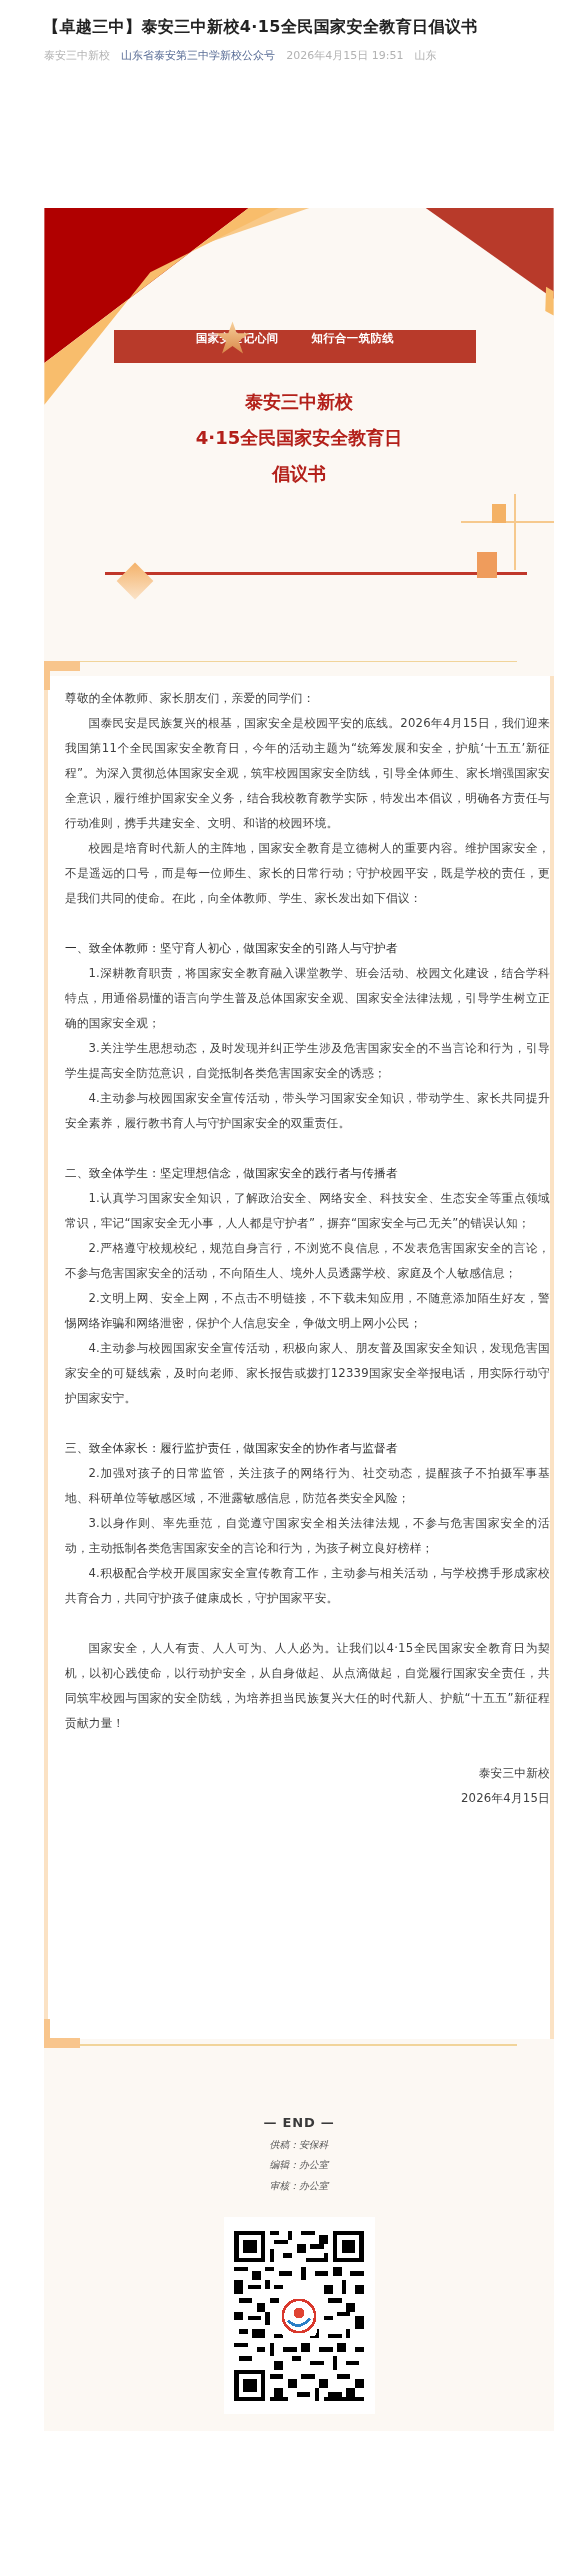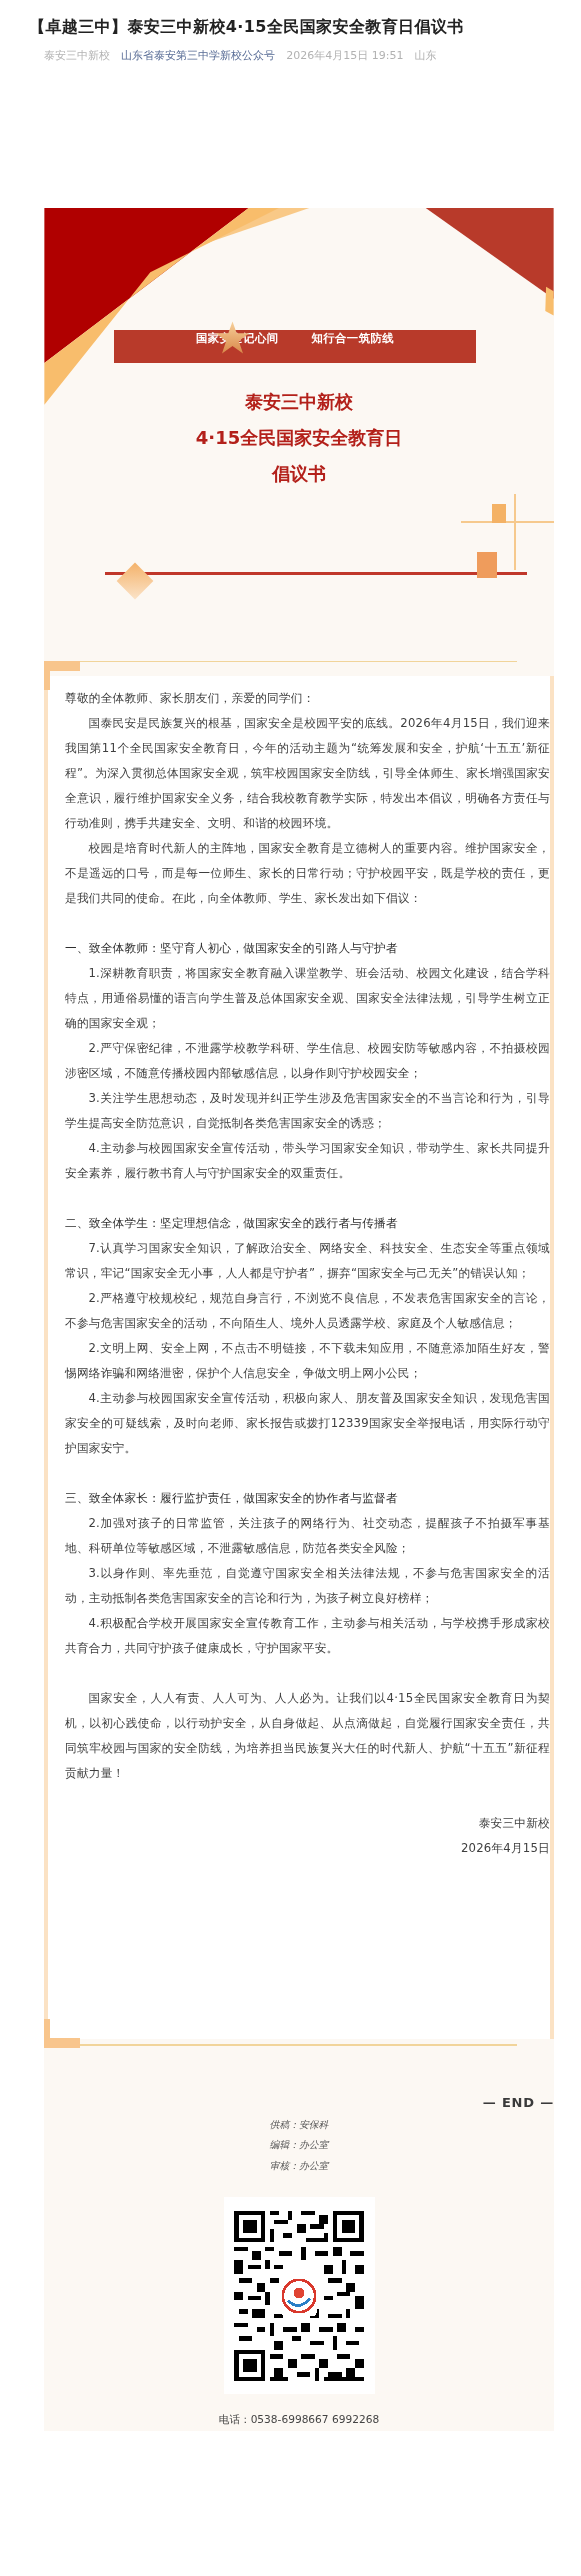--- a/index.html
+++ b/index.html
@@ -6,21 +6,21 @@
   html, body { background: #ffffff; }
   body {
     width: 582px;
     height: 2576px;
     position: relative;
     font-family: "DejaVu Sans", "Liberation Sans", sans-serif;
     color: #333333;
     overflow: hidden;
   }
   .article-title {
-    position: absolute; left: 29px; top: 16.7px;
+    position: absolute; left: 43px; top: 16.7px;
     font-size: 16px; font-weight: bold; color: #222222;
     letter-spacing: 0.4px;
   }
   .meta {
     position: absolute; left: 44px; top: 48px;
     font-size: 11px; color: #b2b2b2;
     white-space: nowrap;
   }
   .meta span { margin-right: 7.6px; }
   .meta .account { color: #576b95; }
@@ -89,21 +89,21 @@
   }
   .letter-body p { text-align: justify; }
   .letter-body .indent { text-indent: 2em; }
   .letter-body .section-heading { font-weight: normal; color: #2e2e2e; margin-top: 25px; }
   .letter-body .spacer { height: 25px; }
   .letter-body .sign { text-align: right; }
 
   .footer {
     position: absolute; left: 0; top: 1871px; width: 510px; text-align: center;
   }
-  .end-mark { font-size: 13px; font-weight: bold; color: #3a3a3a; letter-spacing: 0.8px; margin-top: 16px; text-align: right; }
+  .end-mark { font-size: 13px; font-weight: bold; color: #3a3a3a; letter-spacing: 0.8px; margin-top: 36px; }
   .credit { font-size: 9.8px; color: #555555; line-height: 20.5px; }
   .credits { margin-top: 4.5px; font-style: italic; }
   .qr-box {
     margin: 21px auto 0 auto; width: 151px; height: 197px; background: #ffffff;
     position: relative;
   }
   .qr-box svg { position: absolute; left: 10.6px; top: 13.6px; }
   .contact { margin-top: 15px; font-size: 10.6px; color: #444444; line-height: 21px; }
 </style>
 </head>
@@ -167,26 +167,25 @@
     <div class="corner bl"></div>
     <div class="corner br"></div>
 
     <div class="letter-body">
       <p>尊敬的全体教师、家长朋友们，亲爱的同学们：</p>
       <p class="indent">国泰民安是民族复兴的根基，国家安全是校园平安的底线。2026年4月15日，我们迎来我国第11个全民国家安全教育日，今年的活动主题为“统筹发展和安全，护航‘十五五’新征程”。为深入贯彻总体国家安全观，筑牢校园国家安全防线，引导全体师生、家长增强国家安全意识，履行维护国家安全义务，结合我校教育教学实际，特发出本倡议，明确各方责任与行动准则，携手共建安全、文明、和谐的校园环境。</p>
       <p class="indent">校园是培育时代新人的主阵地，国家安全教育是立德树人的重要内容。维护国家安全，不是遥远的口号，而是每一位师生、家长的日常行动；守护校园平安，既是学校的责任，更是我们共同的使命。在此，向全体教师、学生、家长发出如下倡议：</p>
 
       <p class="section-heading">一、致全体教师：坚守育人初心，做国家安全的引路人与守护者</p>
       <p class="indent">1.深耕教育职责，将国家安全教育融入课堂教学、班会活动、校园文化建设，结合学科特点，用通俗易懂的语言向学生普及总体国家安全观、国家安全法律法规，引导学生树立正确的国家安全观；</p>
-      <p class="indent">2.严守保密纪律，不泄露学校教学科研、学生信息、校园安防等敏感内容，不拍摄校园涉密区域，不随意传播校园内部敏感信息，以身作则守护校园安全；</p>
       <p class="indent">3.关注学生思想动态，及时发现并纠正学生涉及危害国家安全的不当言论和行为，引导学生提高安全防范意识，自觉抵制各类危害国家安全的诱惑；</p>
       <p class="indent">4.主动参与校园国家安全宣传活动，带头学习国家安全知识，带动学生、家长共同提升安全素养，履行教书育人与守护国家安全的双重责任。</p>
 
       <p class="section-heading">二、致全体学生：坚定理想信念，做国家安全的践行者与传播者</p>
-      <p class="indent">7.认真学习国家安全知识，了解政治安全、网络安全、科技安全、生态安全等重点领域常识，牢记“国家安全无小事，人人都是守护者”，摒弃“国家安全与己无关”的错误认知；</p>
+      <p class="indent">1.认真学习国家安全知识，了解政治安全、网络安全、科技安全、生态安全等重点领域常识，牢记“国家安全无小事，人人都是守护者”，摒弃“国家安全与己无关”的错误认知；</p>
       <p class="indent">2.严格遵守校规校纪，规范自身言行，不浏览不良信息，不发表危害国家安全的言论，不参与危害国家安全的活动，不向陌生人、境外人员透露学校、家庭及个人敏感信息；</p>
       <p class="indent">2.文明上网、安全上网，不点击不明链接，不下载未知应用，不随意添加陌生好友，警惕网络诈骗和网络泄密，保护个人信息安全，争做文明上网小公民；</p>
       <p class="indent">4.主动参与校园国家安全宣传活动，积极向家人、朋友普及国家安全知识，发现危害国家安全的可疑线索，及时向老师、家长报告或拨打12339国家安全举报电话，用实际行动守护国家安宁。</p>
 
       <p class="section-heading">三、致全体家长：履行监护责任，做国家安全的协作者与监督者</p>
       <p class="indent">2.加强对孩子的日常监管，关注孩子的网络行为、社交动态，提醒孩子不拍摄军事基地、科研单位等敏感区域，不泄露敏感信息，防范各类安全风险；</p>
       <p class="indent">3.以身作则、率先垂范，自觉遵守国家安全相关法律法规，不参与危害国家安全的活动，主动抵制各类危害国家安全的言论和行为，为孩子树立良好榜样；</p>
       <p class="indent">4.积极配合学校开展国家安全宣传教育工作，主动参与相关活动，与学校携手形成家校共育合力，共同守护孩子健康成长，守护国家平安。</p>
 
       <div class="spacer"></div>

